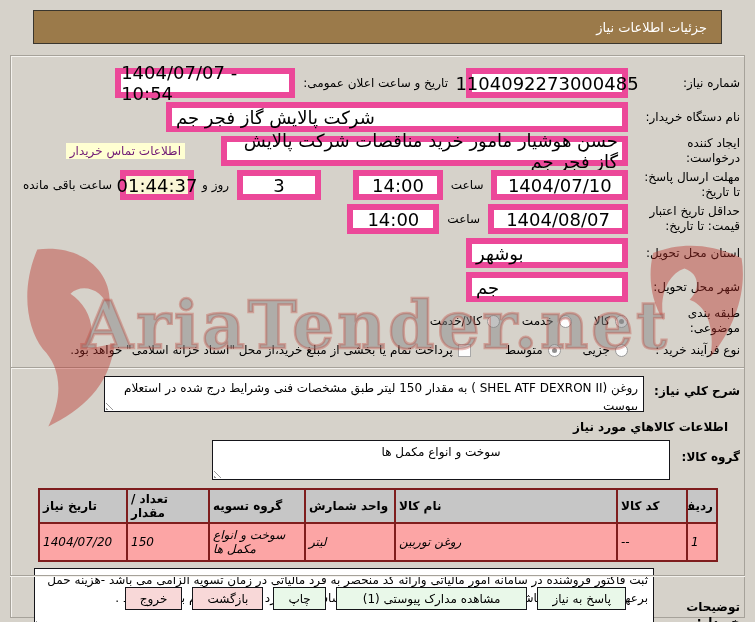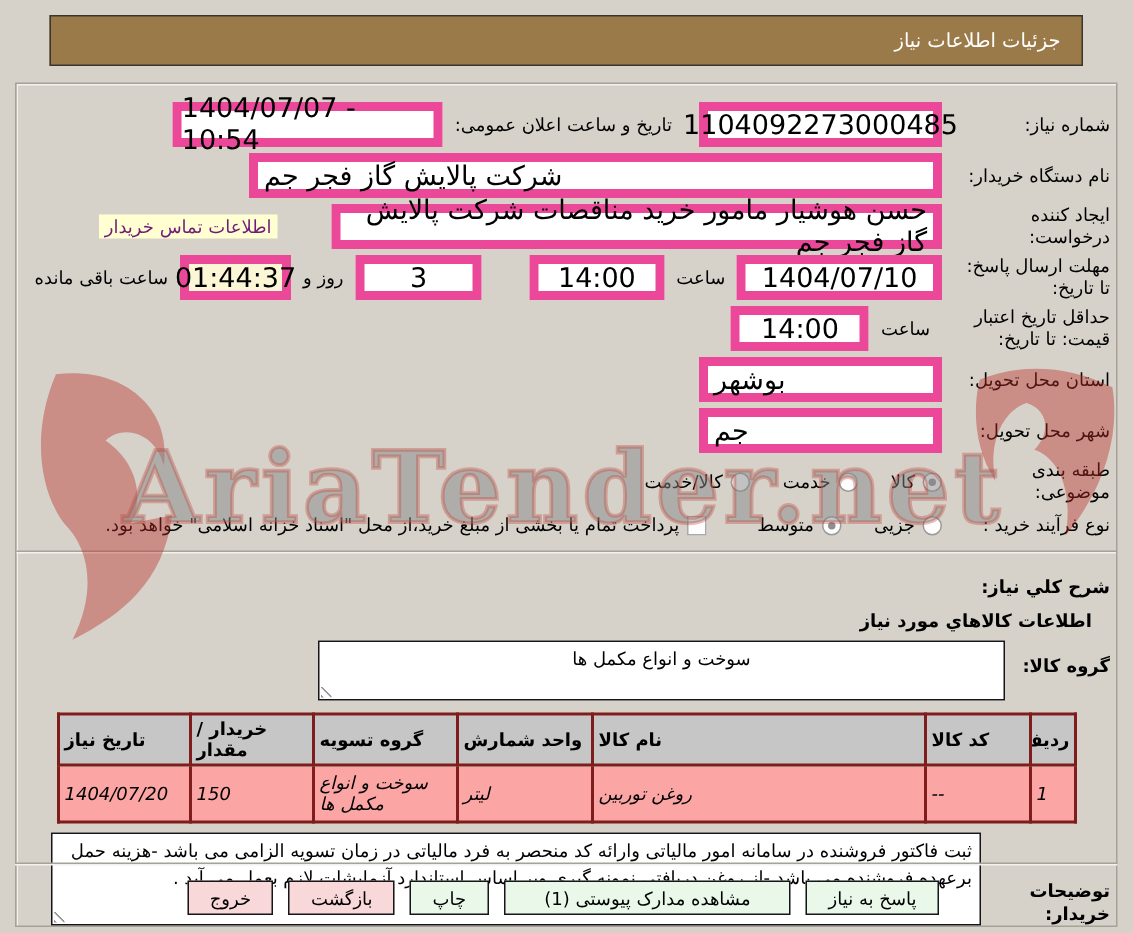--- a/index.html
+++ b/index.html
@@ -119,20 +119,23 @@
     </div>
     <span class="midlbl">روز و</span>
     <div class="box countdown" style="width:62px;">
       <span class="ltr">01:44:37</span>
     </div>
     <span class="midlbl">ساعت باقی مانده</span>
   </div>
 
   <div class="row">
     <span class="lbl">حداقل تاریخ اعتبار قیمت: تا تاریخ:</span>
+    <div class="box" style="width:128px;">
+      <span class="ltr">1404/08/07</span>
+    </div>
     <span class="midlbl">ساعت</span>
     <div class="box" style="width:80px;">
       <span class="ltr">14:00</span>
     </div>
   </div>
 
   <div class="row">
     <span class="lbl">استان محل تحویل:</span>
     <div class="box rt" style="width:142px;">
       <span>بوشهر</span>
@@ -167,20 +170,24 @@
     <span class="rlbl">متوسط</span>
     <span style="width:34px;flex:0 0 34px;"></span>
     <span class="checkbox"></span>
     <span class="rlbl">پرداخت تمام یا بخشی از مبلغ خرید،از محل "اسناد خزانه اسلامی" خواهد بود.</span>
   </div>
 
   <hr class="groove">
 
   <div class="row" style="align-items:flex-start;margin:6px 0 2px 0;">
     <span class="lbl bold" style="width:96px;flex:0 0 96px;padding-top:8px;">شرح كلي نياز:</span>
+    <div class="ta" style="width:540px;height:36px;">
+      <span>روغن (SHEL ATF DEXRON  II ) به مقدار 150 لیتر طبق مشخصات فنی وشرایط درج شده در استعلام پیوست</span>
+      <span class="grip"></span>
+    </div>
   </div>
 
   <div class="sechead">اطلاعات كالاهاي مورد نياز</div>
 
   <div class="row" style="align-items:flex-start;margin:2px 0;">
     <span class="lbl bold" style="width:70px;flex:0 0 70px;padding-top:10px;">گروه کالا:</span>
     <div class="ta" style="width:458px;height:40px;text-align:center;">
       <span>سوخت و انواع مکمل ها</span>
       <span class="grip"></span>
     </div>
@@ -196,21 +203,21 @@
         <col style="width:82px">
         <col style="width:88px">
     </colgroup>
     <thead>
       <tr>
         <th>ردیف</th>
         <th>کد کالا</th>
         <th>نام کالا</th>
         <th>واحد شمارش</th>
         <th>گروه تسویه</th>
-        <th>خریدار / مقدار</th>
+        <th>تعداد / مقدار</th>
         <th>تاریخ نیاز</th>
       </tr>
     </thead>
     <tbody>
       <tr>
         <td>1</td>
         <td>--</td>
         <td>روغن توربین</td>
         <td>لیتر</td>
         <td>سوخت و انواع مکمل ها</td>

